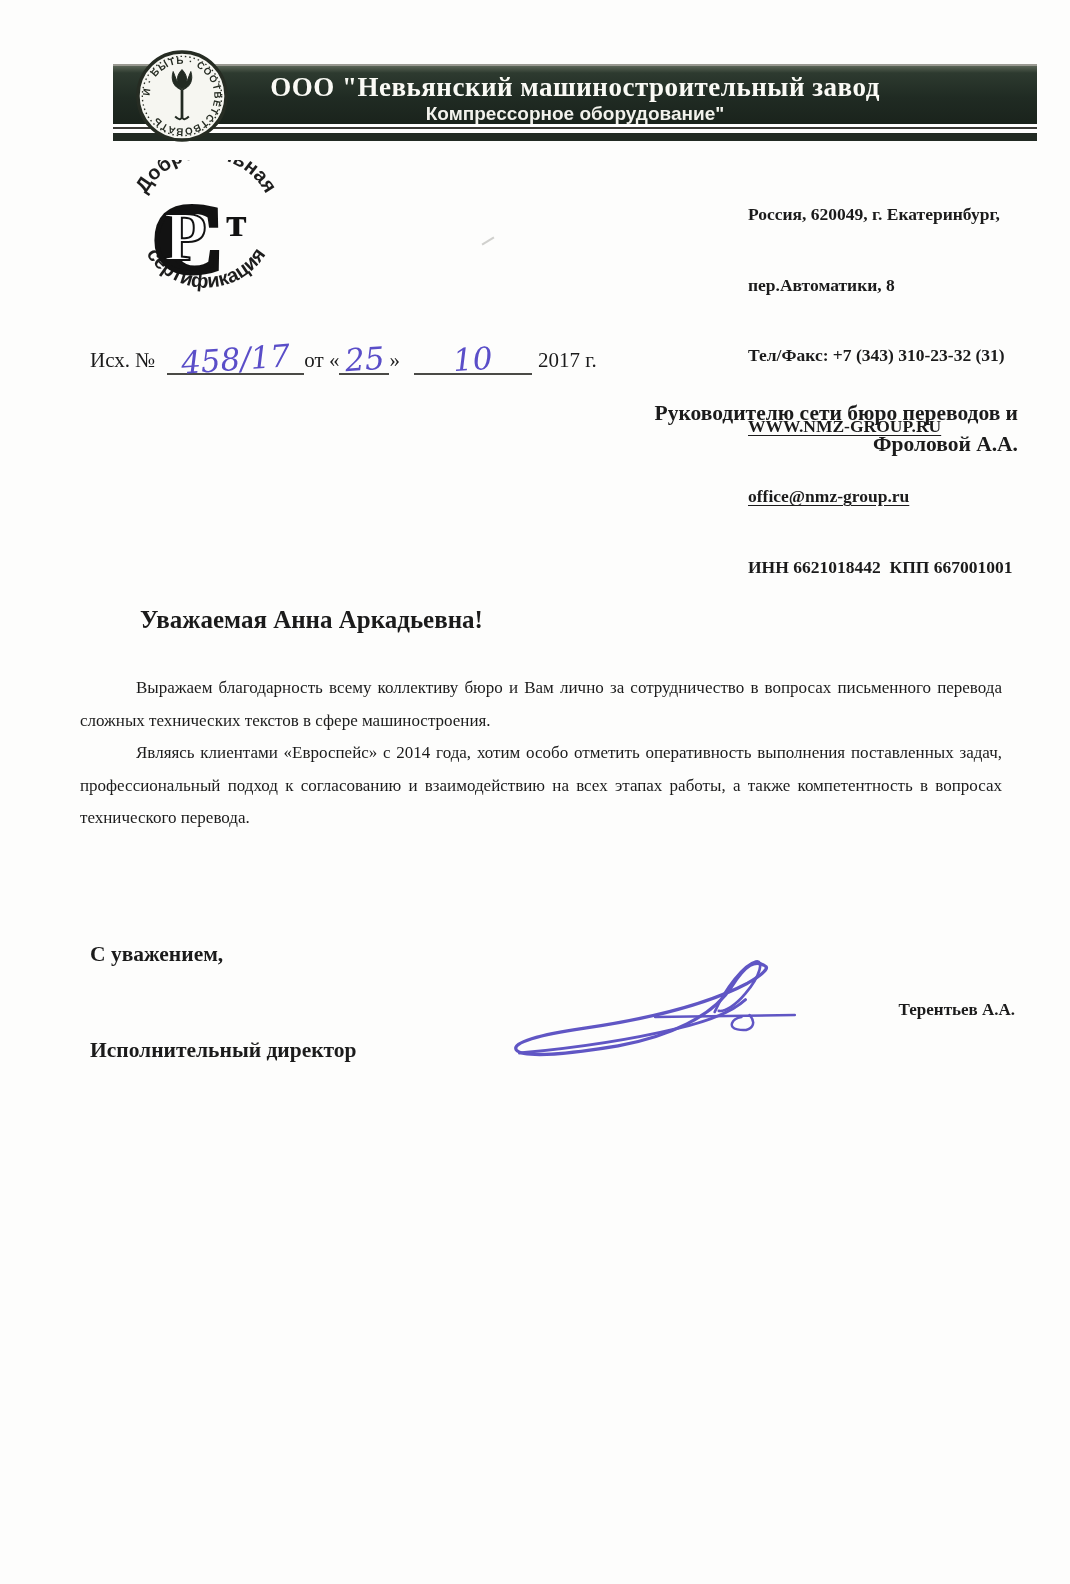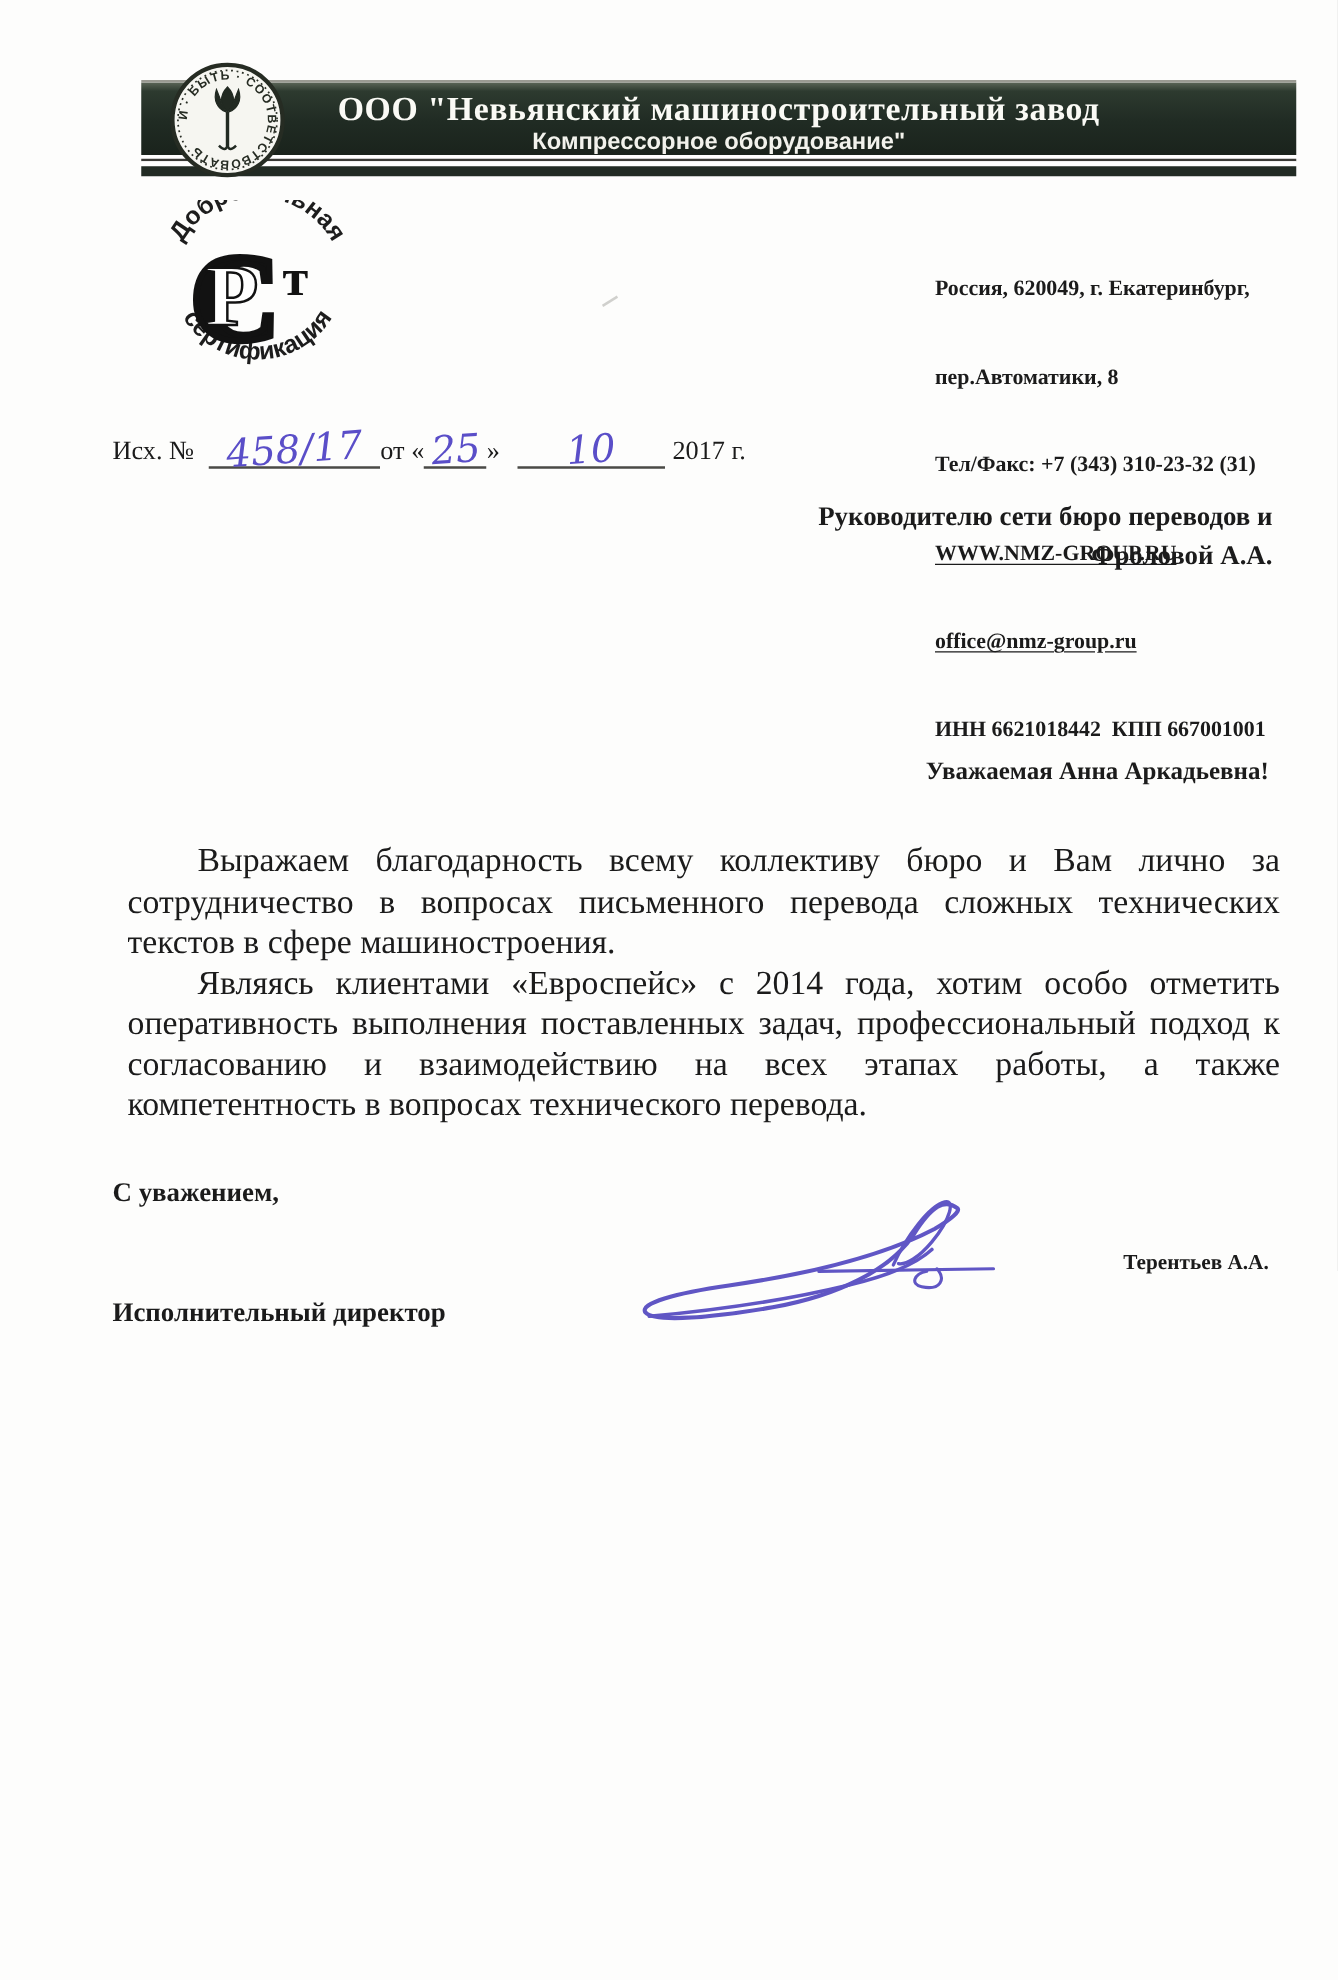--- a/index.html
+++ b/index.html
@@ -28,41 +28,41 @@
   .banner-gap1 { height:3px; background:#fff; }
   .banner-line { height:2px; background:#3a3a36; }
   .banner-gap2 { height:4px; background:#fff; }
   .banner-accent { height:8px; background:#222b24; }
 
   .seal-svg { position:absolute; left:135px; top:44px; width:94px; height:104px; z-index:3; }
 
   
   .rst-svg { position:absolute; left:126px; top:160px; width:160px; height:142px; }
 
-  .contacts { position:absolute; left:748px; top:172px; font-weight:bold; font-size:17.5px; line-height:23.5px; white-space:pre-wrap; }
+  .contacts { position:absolute; left:748px; top:156px; font-weight:bold; font-size:17.5px; line-height:23.5px; white-space:pre-wrap; }
   .contacts .u { text-decoration:underline; text-underline-offset:3px; }
 
   
   .ref-line { position:absolute; left:90px; top:348px; font-size:21px; display:flex; align-items:flex-start; }
   .blank { display:inline-block; border-bottom:2px solid #4a4a46; text-align:center; }
   .b1 { width:137px; } .b2 { width:50px; } .b3 { width:118px; }
   .sp1 { width:12px; } .sp2 { width:14px; }
   .hand {
     display:inline-block; font-family:"DejaVu Serif", serif; font-style:italic;
     color:#5a4ec8; font-size:31px; line-height:0; position:relative; top:3px;
     transform:rotate(-4deg);
   }
   .yr { margin-left:6px; }
 
   
   .addressee { position:absolute; right:52px; top:398px; text-align:right; font-weight:bold; font-size:21.5px; line-height:31px; }
 
   
-  .salutation { position:absolute; left:140px; right:55px; top:606px; text-align:right; font-weight:bold; font-size:20px; }
-  .body-text { position:absolute; left:102px; width:922px; top:672px; font-size:27px; line-height:32.5px; text-align:justify; }
+  .salutation { position:absolute; left:140px; right:55px; top:606px; text-align:left; font-weight:bold; font-size:25px; }
+  .body-text { position:absolute; left:80px; width:922px; top:672px; font-size:17px; line-height:32.5px; text-align:justify; }
   .body-text p { margin:0; text-indent:56px; }
 
   
   .regards  { position:absolute; left:90px; top:942px; font-weight:bold; font-size:21.5px; }
   .position { position:absolute; left:90px; top:994px; font-weight:bold; font-size:21.5px;margin-top:44px; }
   .signer   { position:absolute; right:55px; top:1000px; font-weight:bold; font-size:17px; }
   .signature-svg { position:absolute; left:503px; top:950px; width:298px; height:128px; }
 
   .scan-mark { position:absolute; left:481px; top:240px; width:14px; height:2px; background:#b9b9b4; transform:rotate(-32deg); opacity:.65; }
 </style>

